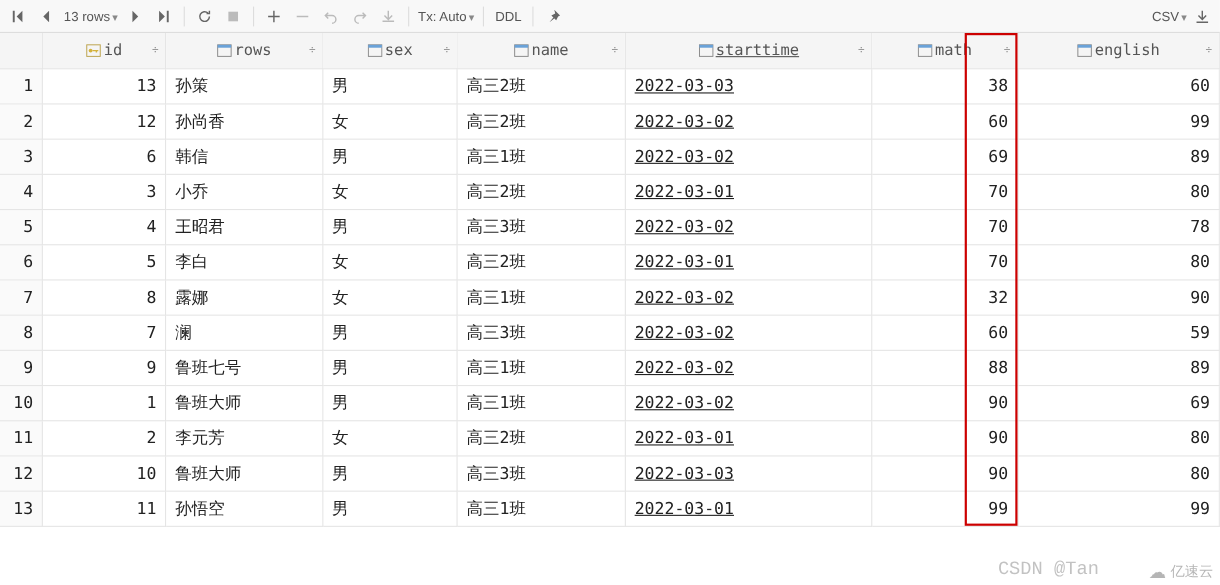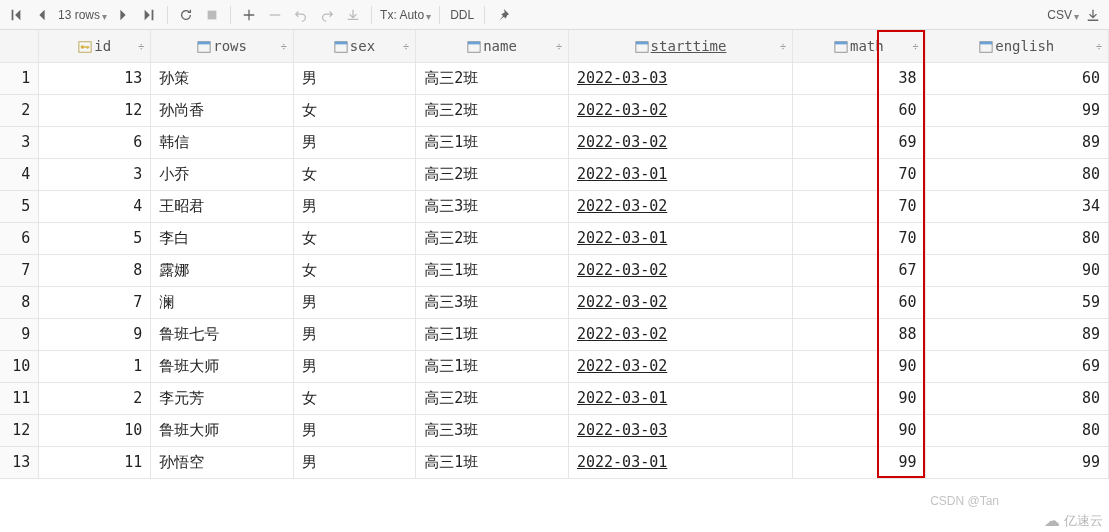--- a/index.html
+++ b/index.html
@@ -116,25 +116,25 @@
   td.rownum { text-align: right; color: #666; background: #fafafa; font-size:14px;}
 
   .highlight-box {
     position: absolute;
     border: 2px solid #cc0000;
     pointer-events: none;
   }
 
   .watermark1 {
     position: absolute;
-    bottom: 24px;
+    bottom: 4px;
     right: 110px;
     color: rgba(120,120,120,0.45);
-    font-size: 12px;
-    font-family: Liberation Sans, sans-serif;
+    font-size: 17px;
+    font-family: Liberation Mono, monospace;
   }
   .watermark2 {
     position: absolute;
     bottom: 2px;
     right: 6px;
     color: rgba(120,120,120,0.55);
     font-size: 13px;
     display: flex;
     align-items: center;
     gap: 4px;
@@ -315,40 +315,40 @@
           <td class="col-english num">80</td>
         </tr>
         <tr>
           <td class="col-rownum rownum">5</td>
           <td class="col-id num">4</td>
           <td class="col-name">王昭君</td>
           <td class="col-sex">男</td>
           <td class="col-class">高三3班</td>
           <td class="col-starttime">2022-03-02</td>
           <td class="col-math num">70</td>
-          <td class="col-english num">34</td>
+          <td class="col-english num">78</td>
         </tr>
         <tr>
           <td class="col-rownum rownum">6</td>
           <td class="col-id num">5</td>
           <td class="col-name">李白</td>
           <td class="col-sex">女</td>
           <td class="col-class">高三2班</td>
           <td class="col-starttime">2022-03-01</td>
           <td class="col-math num">70</td>
           <td class="col-english num">80</td>
         </tr>
         <tr>
           <td class="col-rownum rownum">7</td>
           <td class="col-id num">8</td>
           <td class="col-name">露娜</td>
           <td class="col-sex">女</td>
           <td class="col-class">高三1班</td>
           <td class="col-starttime">2022-03-02</td>
-          <td class="col-math num">67</td>
+          <td class="col-math num">32</td>
           <td class="col-english num">90</td>
         </tr>
         <tr>
           <td class="col-rownum rownum">8</td>
           <td class="col-id num">7</td>
           <td class="col-name">澜</td>
           <td class="col-sex">男</td>
           <td class="col-class">高三3班</td>
           <td class="col-starttime">2022-03-02</td>
           <td class="col-math num">60</td>

